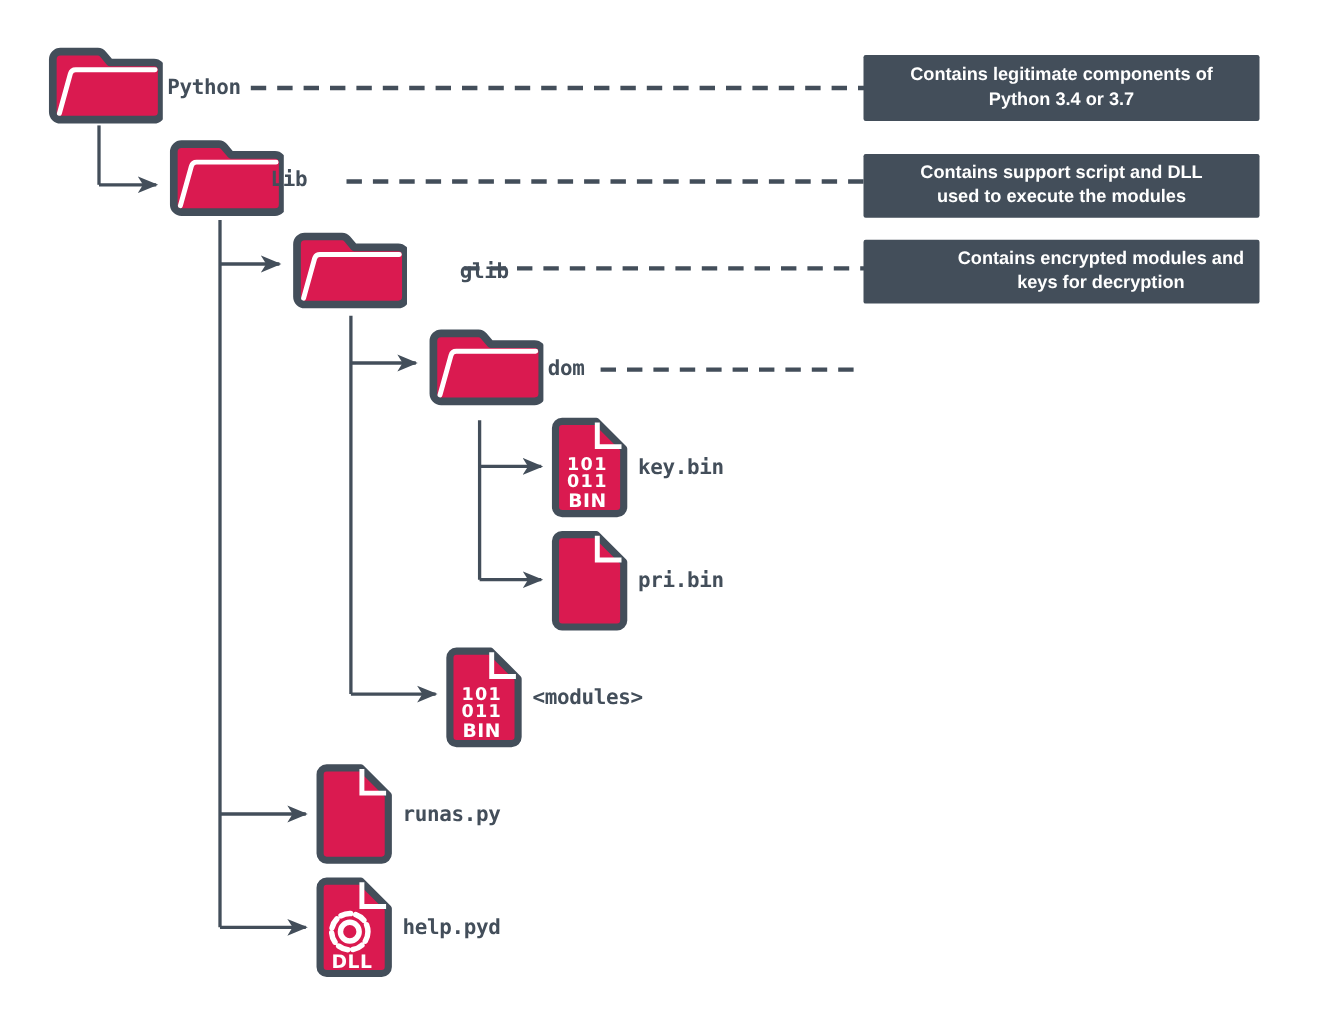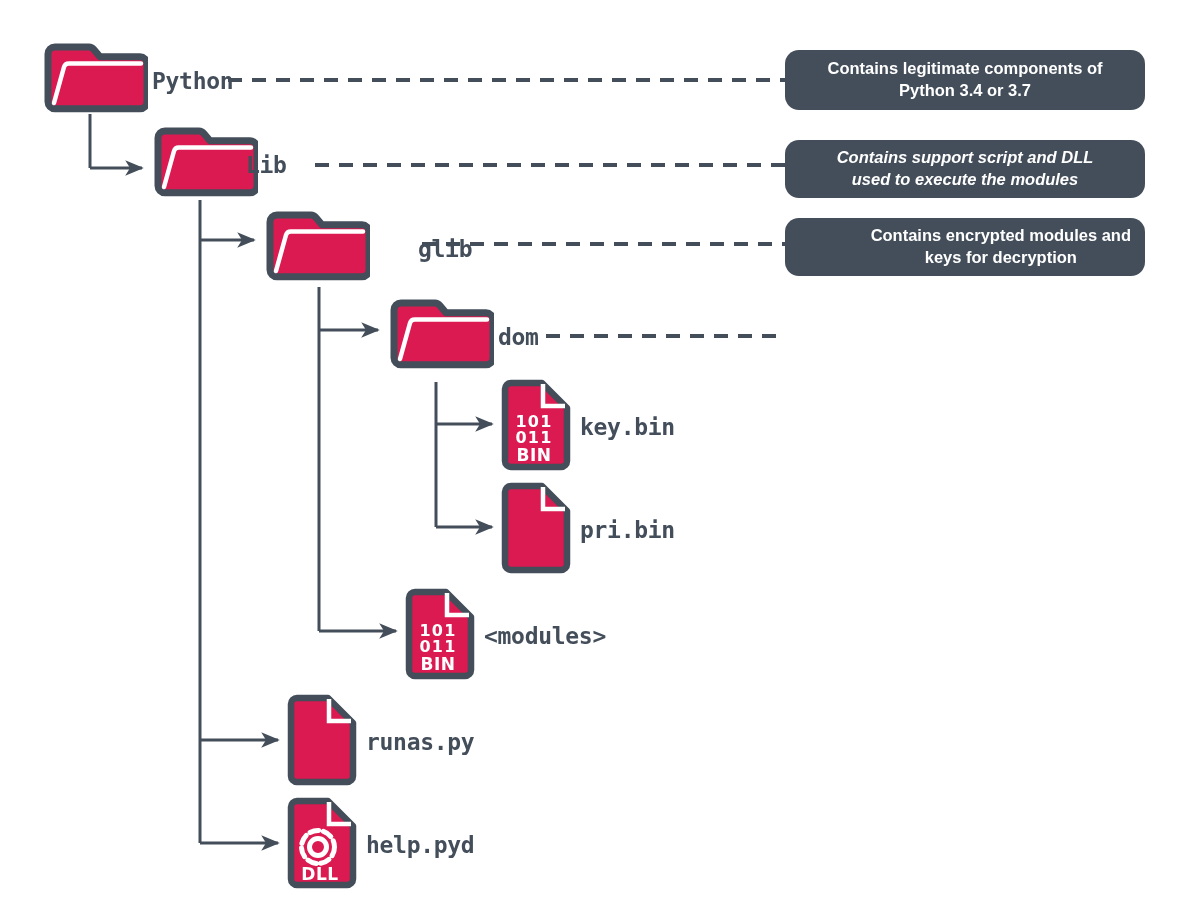--- a/index.html
+++ b/index.html
@@ -20,30 +20,30 @@
   svg.layer {
     position: absolute;
     left: 0;
     top: 0;
     width: 1198px;
     height: 917px;
   }
   .node-label {
     position: absolute;
     font-family: "DejaVu Sans Mono", "Liberation Mono", monospace;
-    font-size: 23px;
+    font-size: 19px;
     font-weight: 700;
     color: #434E5A;
     white-space: nowrap;
     letter-spacing: -0.3px;
   }
   .callout {
     position: absolute;
     background: #434E5A;
-    border-radius: 14px;
+    border-radius: 2px;
     color: #ffffff;
     font-family: "Liberation Sans", sans-serif;
     font-size: 16.5px;
     font-weight: 700;
     line-height: 1.32;
     text-align: center;
     display: flex;
     align-items: center;
     justify-content: center;
     padding: 0 14px;
@@ -192,21 +192,21 @@
   <div class="node-label" style="left:366px; top:729px;">runas.py</div>
   <div class="node-label" style="left:366px; top:832px;">help.pyd</div>
 
   <div class="callout" style="left:785px; top:50px; width:360px; height:60px;">
     <span>
       <span>Contains legitimate components of</span><br>
       <span>Python 3.4 or 3.7</span>
     </span>
   </div>
 
-  <div class="callout" style="left:785px; top:140px; width:360px; height:58px;font-style:italic;">
+  <div class="callout" style="left:785px; top:140px; width:360px; height:58px;">
     <span>
       <span>Contains support script and DLL</span><br>
       <span>used to execute the modules</span>
     </span>
   </div>
 
   <div class="callout" style="left:785px; top:218px; width:360px; height:58px;justify-content:flex-end;">
     <span>
       <span>Contains encrypted modules and</span><br>
       <span>keys for decryption</span>

